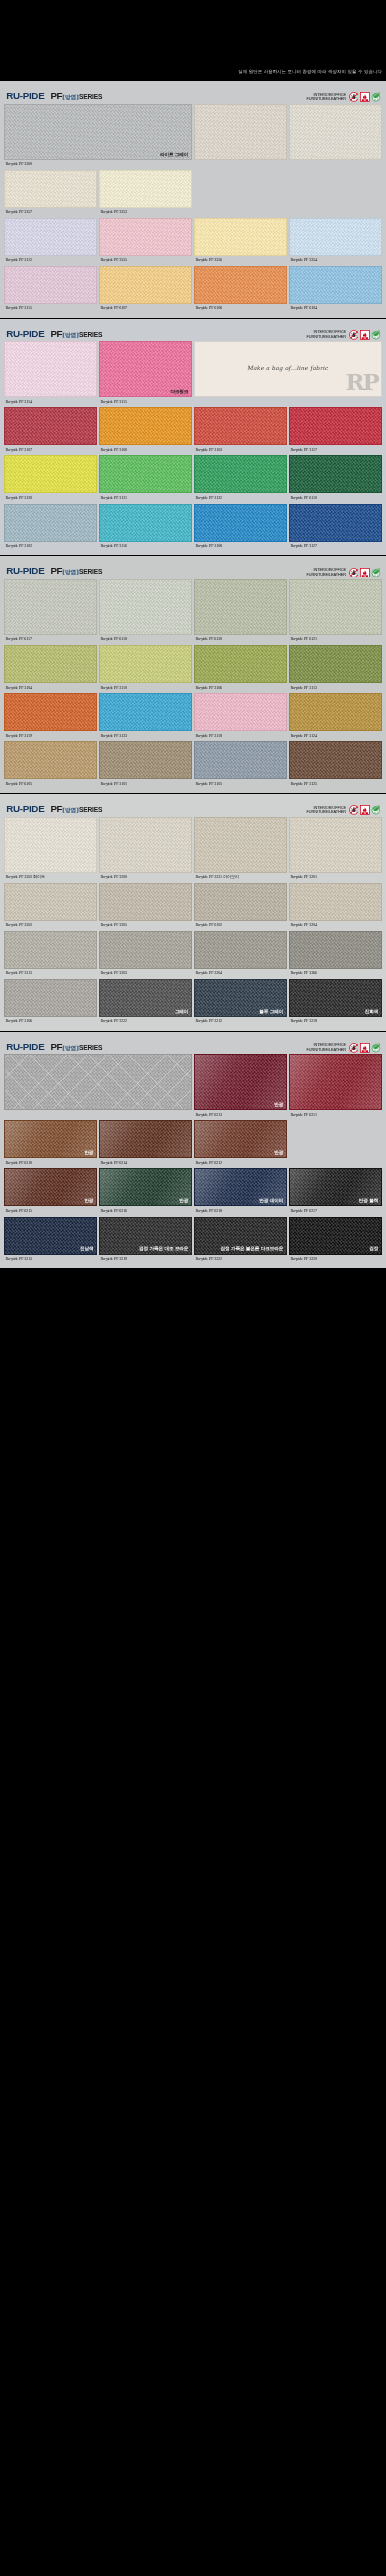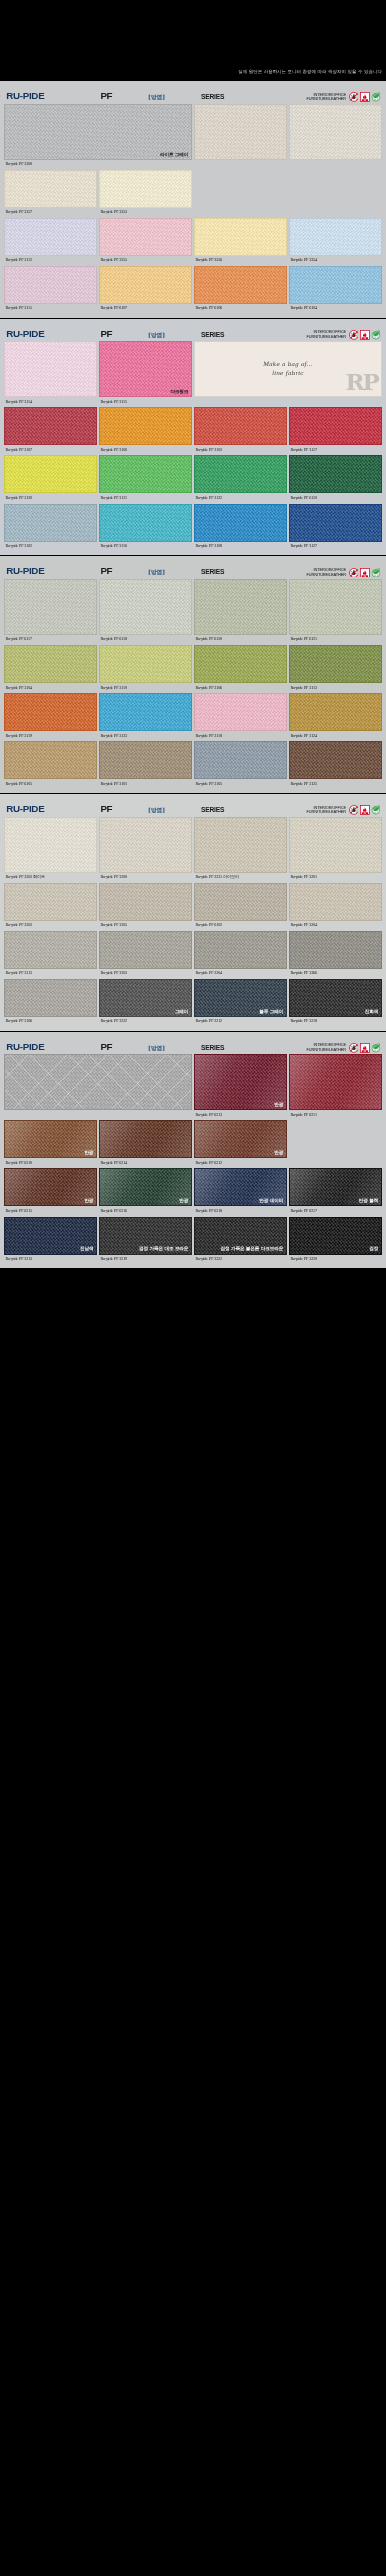--- a/index.html
+++ b/index.html
@@ -48,33 +48,32 @@
     display: flex;
     align-items: flex-end;
     justify-content: space-between;
     height: 17.5px;
     padding: 1px 1px 0 2.1px;
   }
   .brand-logo {
     display: flex;
     align-items: baseline;
     font-family: "Liberation Sans", sans-serif;
-    gap: 36px;
   }
   .brand-ru {
     font-size: 9.8px;
     font-weight: 700;
     color: #14345c;
     letter-spacing: -0.3px;
   }
   .brand-pf {
     font-size: 9.8px;
     font-weight: 700;
     color: #1a1a1a;
-    margin-left: 20px;
+    margin-left: 6px;
     letter-spacing: -0.3px;
   }
   .brand-bang {
     font-size: 5.7px;
     font-weight: 700;
     color: #1b4a7a;
     font-family: "DejaVu Sans", sans-serif;
   }
   .brand-series {
     font-size: 6.7px;
@@ -162,21 +161,21 @@
   .chip.gloss::before {
     content: "";
     position: absolute; inset: 0; z-index: 2;
     background: linear-gradient(120deg, rgba(255,255,255,0.26) 0%, rgba(255,255,255,0.04) 38%, rgba(255,255,255,0.0) 62%, rgba(255,255,255,0.14) 100%);
     pointer-events: none;
   }
 
   
   .script-cell {
     position: relative;
-    display: flex; flex-direction: column;
+    display: flex; 
     align-items: center; justify-content: center;
     background: #efe9e2;
     border: 0.5px solid rgba(0,0,0,0.10);
     overflow: hidden;
   }
   .script-line {
     font-family: "DejaVu Serif", serif;
     font-style: italic;
     font-size: 5.7px;
     color: #3a3a3a;

